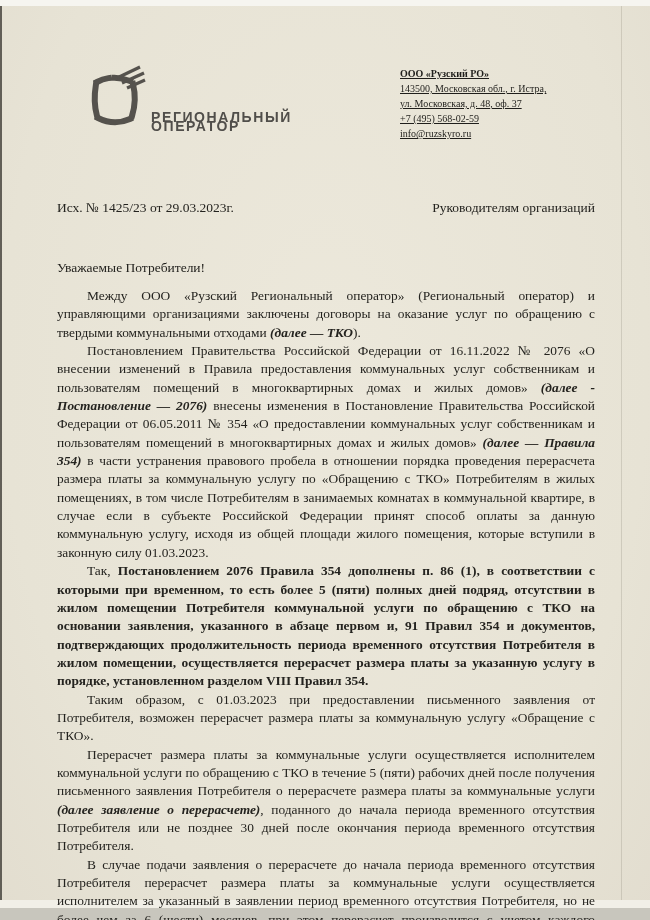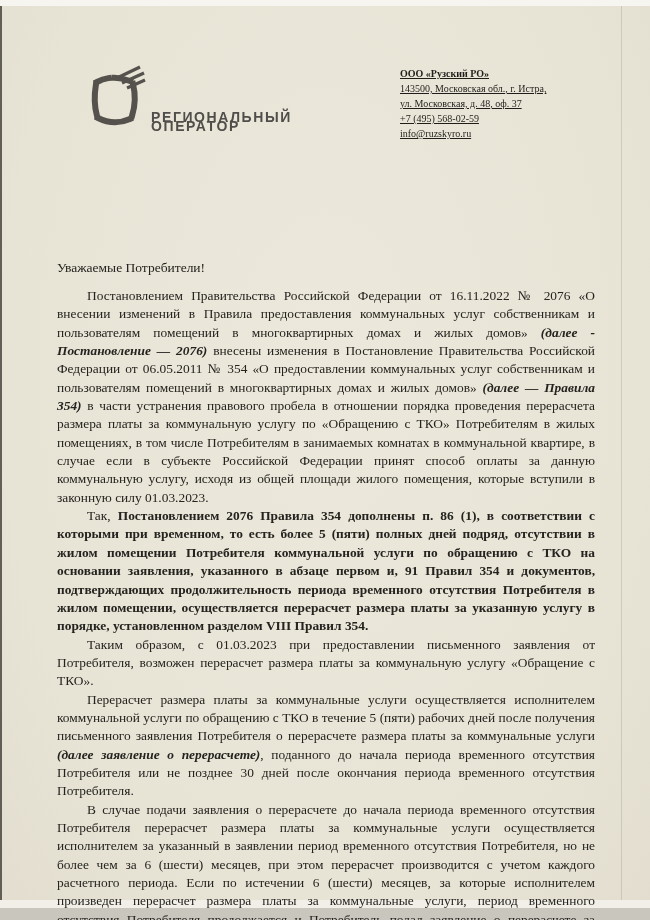--- a/index.html
+++ b/index.html
@@ -89,24 +89,29 @@
   <div class="logo-sub2">ОПЕРАТОР</div>
 
   <div class="contact">
     <div class="company">ООО «Рузский РО»</div>
     <div>143500, Московская обл., г. Истра,</div>
     <div>ул. Московская, д. 48, оф. 37</div>
     <div>+7 (495) 568-02-59</div>
     <div>info@ruzskyro.ru</div>
   </div>
 
+  <div class="ref-row">
+    <span>Исх. № 1425/23 от 29.03.2023г.</span>
+    <span>Руководителям организаций</span>
+  </div>
 
   <div class="salutation">Уважаемые Потребители!</div>
 
   <div class="letter-body">
+      <p><span>Между ООО «Рузский Региональный оператор» (Региональный оператор) и управляющими организациями заключены договоры на оказание услуг по обращению с твердыми коммунальными отходами </span><span class="run-bi">(далее — ТКО</span><span>).</span></p>
       <p><span>Постановлением Правительства Российской Федерации от 16.11.2022 № 2076 «О внесении изменений в Правила предоставления коммунальных услуг собственникам и пользователям помещений в многоквартирных домах и жилых домов» </span><span class="run-bi">(далее - Постановление — 2076)</span><span> внесены изменения в Постановление Правительства Российской Федерации от 06.05.2011 № 354 «О предоставлении коммунальных услуг собственникам и пользователям помещений в многоквартирных домах и жилых домов» </span><span class="run-bi">(далее — Правила 354)</span><span> в части устранения правового пробела в отношении порядка проведения перерасчета размера платы за коммунальную услугу по «Обращению с ТКО» Потребителям в жилых помещениях, в том числе Потребителям в занимаемых комнатах в коммунальной квартире, в случае если в субъекте Российской Федерации принят способ оплаты за данную коммунальную услугу, исходя из общей площади жилого помещения, которые вступили в законную силу 01.03.2023.</span></p>
       <p><span>Так, </span><span class="run-b">Постановлением 2076 Правила 354 дополнены п. 86 (1), в соответствии с которыми при временном, то есть более 5 (пяти) полных дней подряд, отсутствии в жилом помещении Потребителя коммунальной услуги по обращению с ТКО на основании заявления, указанного в абзаце первом и, 91 Правил 354 и документов, подтверждающих продолжительность периода временного отсутствия Потребителя в жилом помещении, осуществляется перерасчет размера платы за указанную услугу в порядке, установленном разделом VIII Правил 354.</span></p>
       <p><span>Таким образом, с 01.03.2023 при предоставлении письменного заявления от Потребителя, возможен перерасчет размера платы за коммунальную услугу «Обращение с ТКО».</span></p>
       <p><span>Перерасчет размера платы за коммунальные услуги осуществляется исполнителем коммунальной услуги по обращению с ТКО в течение 5 (пяти) рабочих дней после получения письменного заявления Потребителя о перерасчете размера платы за коммунальные услуги </span><span class="run-bi">(далее заявление о перерасчете)</span><span>, поданного до начала периода временного отсутствия Потребителя или не позднее 30 дней после окончания периода временного отсутствия Потребителя.</span></p>
       <p><span>В случае подачи заявления о перерасчете до начала периода временного отсутствия Потребителя перерасчет размера платы за коммунальные услуги осуществляется исполнителем за указанный в заявлении период временного отсутствия Потребителя, но не более чем за 6 (шести) месяцев, при этом перерасчет производится с учетом каждого расчетного периода. Если по истечении 6 (шести) месяцев, за которые исполнителем произведен перерасчет размера платы за коммунальные услуги, период временного отсутствия Потребителя продолжается и Потребитель подал заявление о перерасчете за последующие расчетные периоды в связи с продлением периода временного отсутствия, то перерасчет размера платы за коммунальные услуги осуществляется исполнителем за период, указанный в заявлении о продлении периода временного отсутствия Потребителя, но не более чем за 6 (шесть) месяцев, за каждый расчетный</span></p>
     </div>
 
 </div>
 
 </body></html>

